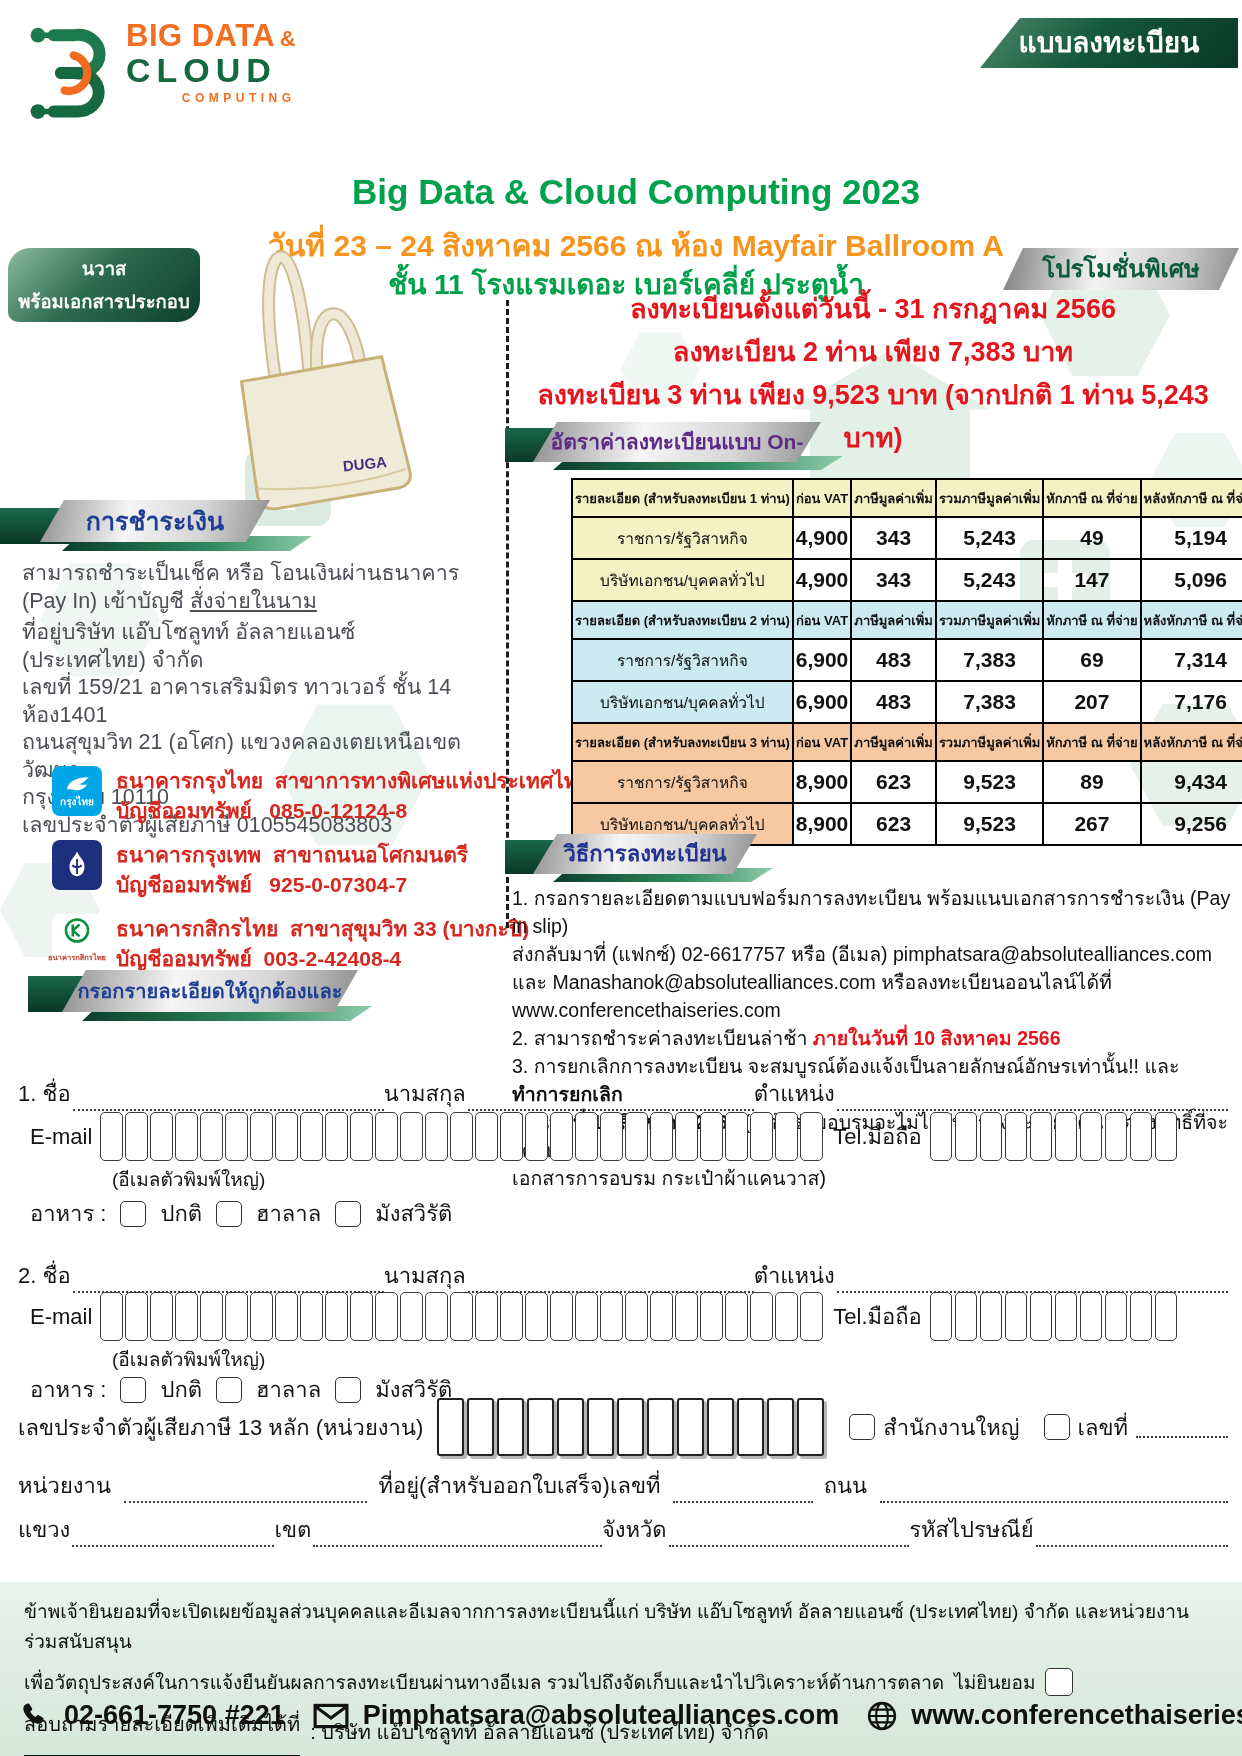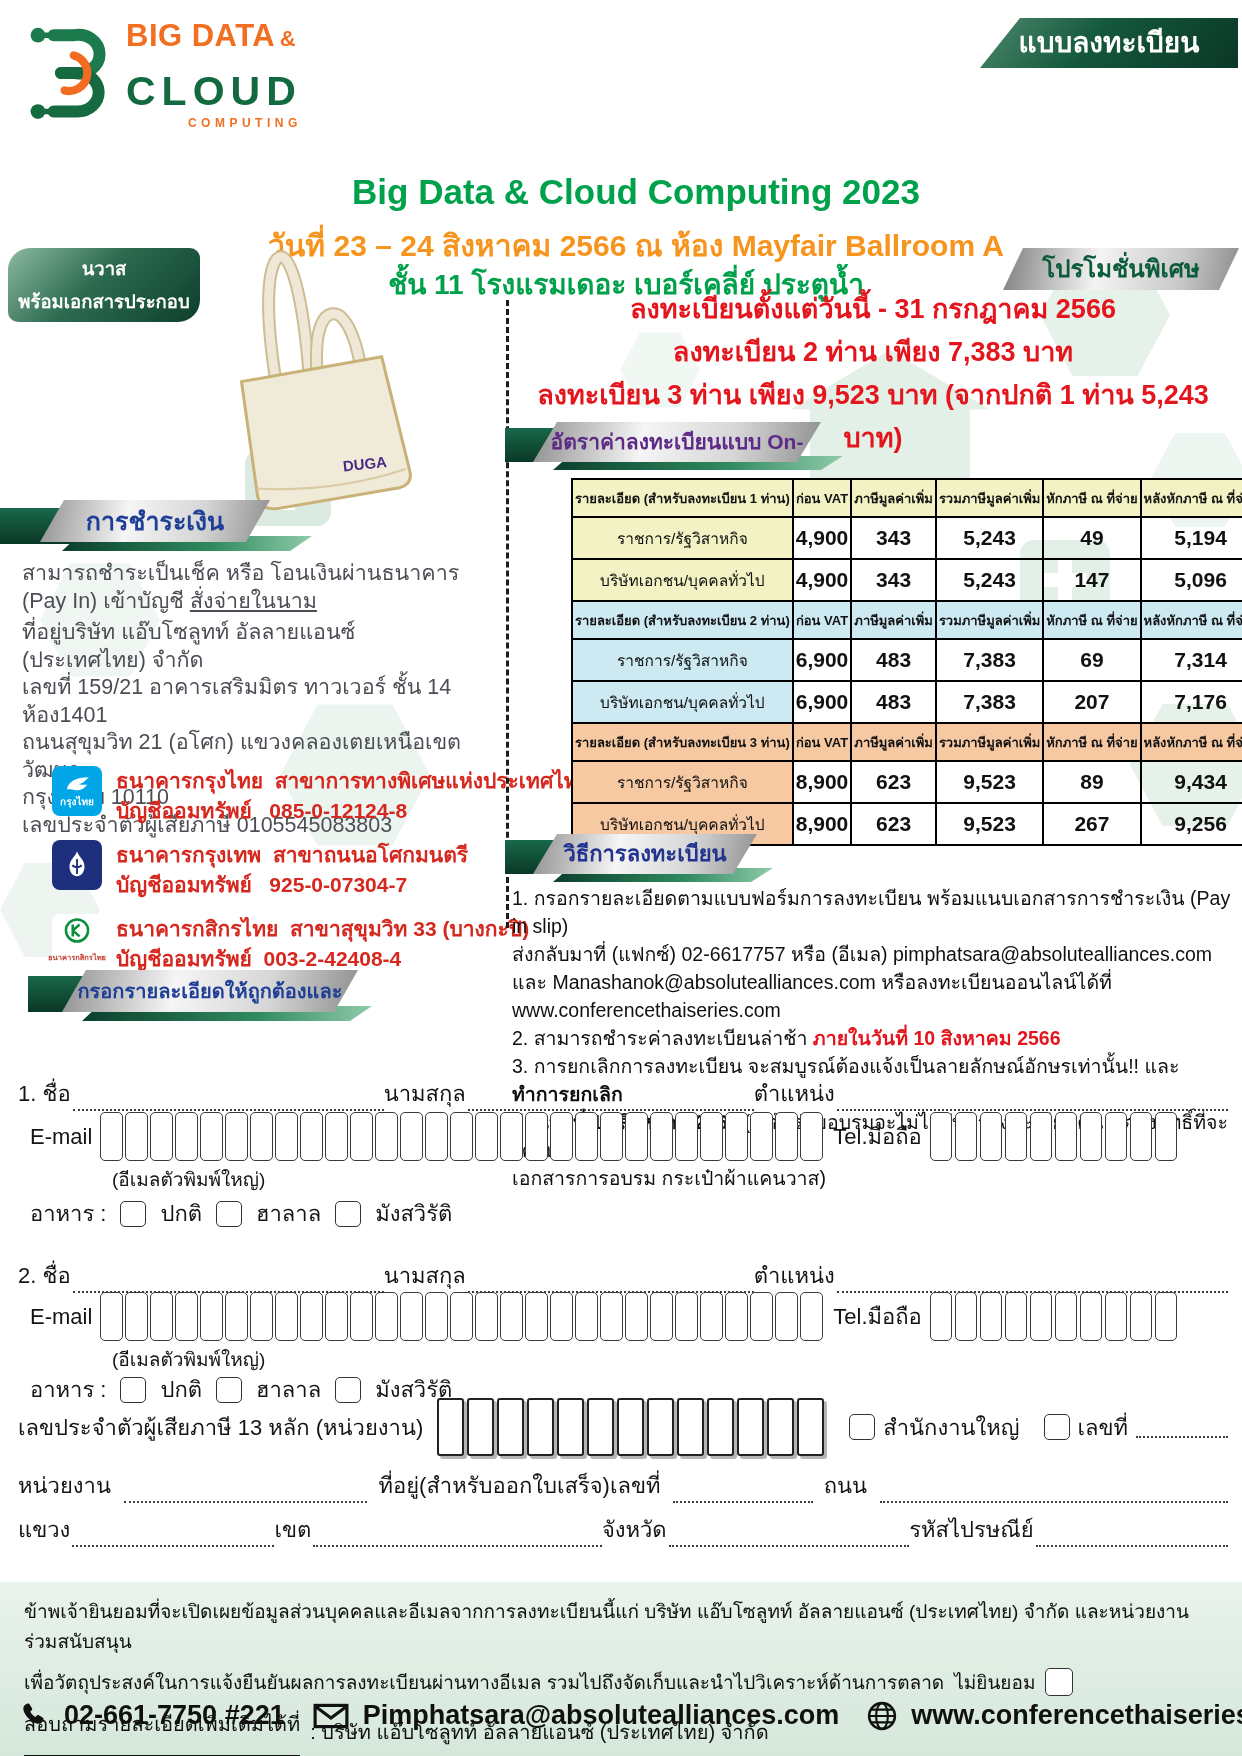--- a/index.html
+++ b/index.html
@@ -12,21 +12,21 @@
   .plusbox{position:absolute;border-radius:14px;z-index:0;}
   .plusbox::before,.plusbox::after{content:"";position:absolute;background:#fff;left:50%;top:50%;}
   .plusbox::before{width:14px;height:44px;transform:translate(-50%,-50%);}
   .plusbox::after{width:44px;height:14px;transform:translate(-50%,-50%);}
   .z1{z-index:1;}
   
   .logo{left:26px;top:20px;display:flex;gap:8px;align-items:flex-start;}
   .logo-text{line-height:1;}
   .logo-big{font-size:31px;font-weight:800;color:#f26f21;letter-spacing:.5px;}
   .logo-amp{font-size:22px;font-weight:800;color:#f26f21;}
-  .logo-cloud{font-size:41px;font-weight:800;color:#146a40;letter-spacing:6px;margin-top:20px;}
+  .logo-cloud{font-size:34px;font-weight:800;color:#146a40;letter-spacing:6px;margin-top:2px;}
   .logo-comp{font-size:12px;font-weight:700;color:#f26f21;letter-spacing:4.5px;margin-top:5px;text-align:right;}
   .badge-register{left:980px;top:18px;width:258px;height:50px;line-height:50px;text-align:center;
     background:linear-gradient(130deg,#4d8a6d,#14573c 45%,#0a3826);color:#fff;font-size:28px;font-weight:800;
     clip-path:polygon(40px 0,100% 0,100% 100%,0 100%);}
   .title1{left:0;top:172px;width:100%;text-align:center;padding-left:30px;box-sizing:border-box;
     font-size:35px;font-weight:800;color:#00a14b;}
   .title2{left:0;top:222px;width:100%;text-align:center;padding-left:30px;box-sizing:border-box;
     font-size:30px;font-weight:800;color:#f7941d;}
   .title3{left:0;top:262px;width:100%;text-align:center;padding-left:10px;box-sizing:border-box;
     font-size:28px;font-weight:800;color:#00a14b;}

